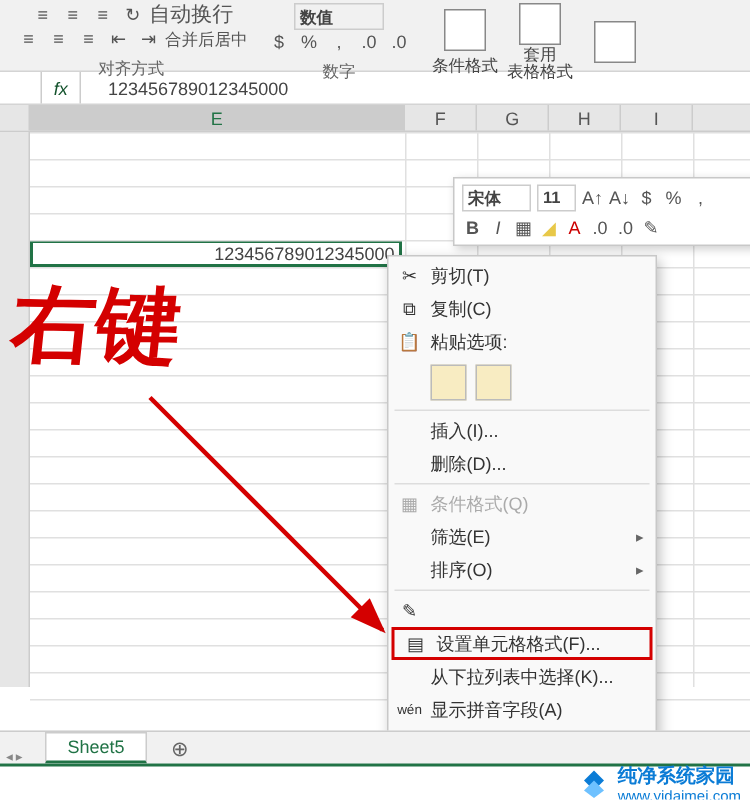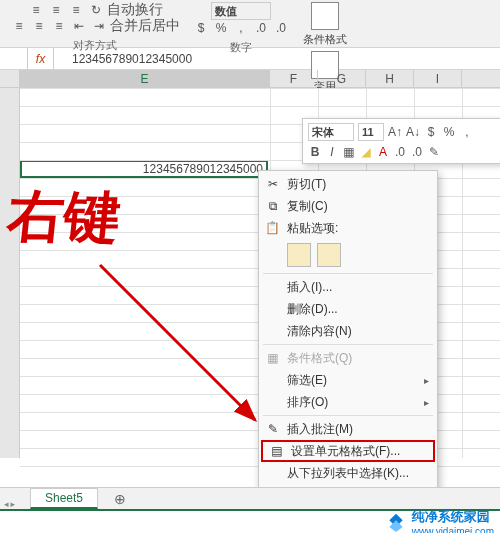--- a/index.html
+++ b/index.html
@@ -11,21 +11,21 @@
   .rib-row { display: flex; gap: 2px; }
   .rib-btn { display: inline-flex; align-items: center; justify-content: center; width: 18px; height: 16px; color: #555; }
   .rib-lbl { font-size: 11px; color: #666; margin-top: 4px; }
   .rib-big { display: flex; flex-direction: column; align-items: center; width: 46px; }
   .rib-big .bicon { width: 28px; height: 28px; border: 1px solid #888; background: #fff; }
   .rib-big span { font-size: 11px; margin-top: 2px; }
 
   
   .fbar { height: 22px; display: flex; align-items: center; border-bottom: 1px solid #d4d4d4; font-size: 12px; }
   .fbar .name { width: 28px; text-align: center; border-right: 1px solid #ccc; height: 100%; line-height: 22px; }
-  .fbar .fx { width: 26px; text-align: center; font-style: italic; color: #c2410c; height: 100%; line-height: 22px; border-right: 1px solid #ccc; }
+  .fbar .fx { width: 26px; text-align: center; font-style: italic; color: #14532d; height: 100%; line-height: 22px; border-right: 1px solid #ccc; }
   .fbar .val { padding-left: 18px; color: #444; flex: 1; }
 
   
   .colhdr { display: flex; height: 18px; border-bottom: 1px solid #ccc; background: #e6e6e6; }
   .corner { width: 20px; border-right: 1px solid #ccc; background: #e6e6e6; }
   .ch { border-right: 1px solid #ccc; text-align: center; font-size: 12px; color: #555; line-height: 18px; }
   .ch.selected { background: #ccc; color: #217346; }
 
   
   .grid { position: relative; height: 370px; background: #fff; }
@@ -83,38 +83,38 @@
       <span class="rib-btn">≡</span>
       <span class="rib-btn">↻</span>
       <span class="rib-btn" style="width:auto;font-size:14px">自动换行</span>
     </div>
     <div class="rib-row">
       <span class="rib-btn">≡</span>
       <span class="rib-btn">≡</span>
       <span class="rib-btn">≡</span>
       <span class="rib-btn">⇤</span>
       <span class="rib-btn">⇥</span>
-      <span class="rib-btn" style="width:auto;font-size:14px">合并后居中</span>
+      <span class="rib-btn" style="width:auto;font-size:11px">合并后居中</span>
     </div>
     <div class="rib-lbl">对齐方式</div>
   </div>
   <div class="rib-grp">
     <div class="rib-row">
         <span class="mtsel" style="width:60px">数值</span>
       </div>
     <div class="rib-row">
       <span class="rib-btn">$</span>
       <span class="rib-btn">%</span>
       <span class="rib-btn">,</span>
       <span class="rib-btn">.0</span>
       <span class="rib-btn">.0</span>
     </div>
     <div class="rib-lbl">数字</div>
   </div>
-  <div class="rib-grp" style="flex-direction:column;gap:4px;align-items:center">
+  <div class="rib-grp" style="flex-direction:row;gap:4px;align-items:center">
     <div class="rib-big">
         <div class="bicon"></div>
         <span>条件格式</span>
       </div>
     <div class="rib-big">
         <div class="bicon"></div>
         <span style="white-space:pre-line;text-align:center;line-height:1">套用
 表格格式</span>
       </div>
     <div class="rib-big">
@@ -223,40 +223,36 @@
     <div class="pbtn"></div>
     <div class="pbtn"></div>
   </div>
   <div class="sep"></div>
   <div class="item">
       <span>插入(I)...</span>
     </div>
   <div class="item">
       <span>删除(D)...</span>
     </div>
-  <div class="item">
-      <span>清除内容(N)</span>
-    </div>
   <div class="sep"></div>
   <div class="item disabled">
       <span class="icn">▦</span>
       <span>条件格式(Q)</span>
     </div>
   <div class="item">
       <span>筛选(E)</span>
       <span class="arr">▸</span>
     </div>
   <div class="item">
       <span>排序(O)</span>
       <span class="arr">▸</span>
     </div>
   <div class="sep"></div>
   <div class="item">
       <span class="icn">✎</span>
-      <span>插入批注(M)</span>
     </div>
   <div class="item hl">
       <span class="icn">▤</span>
       <span>设置单元格格式(F)...</span>
     </div>
   <div class="item">
       <span>从下拉列表中选择(K)...</span>
     </div>
   <div class="item">
       <span class="icn" style="font-size:9px">wén</span>

